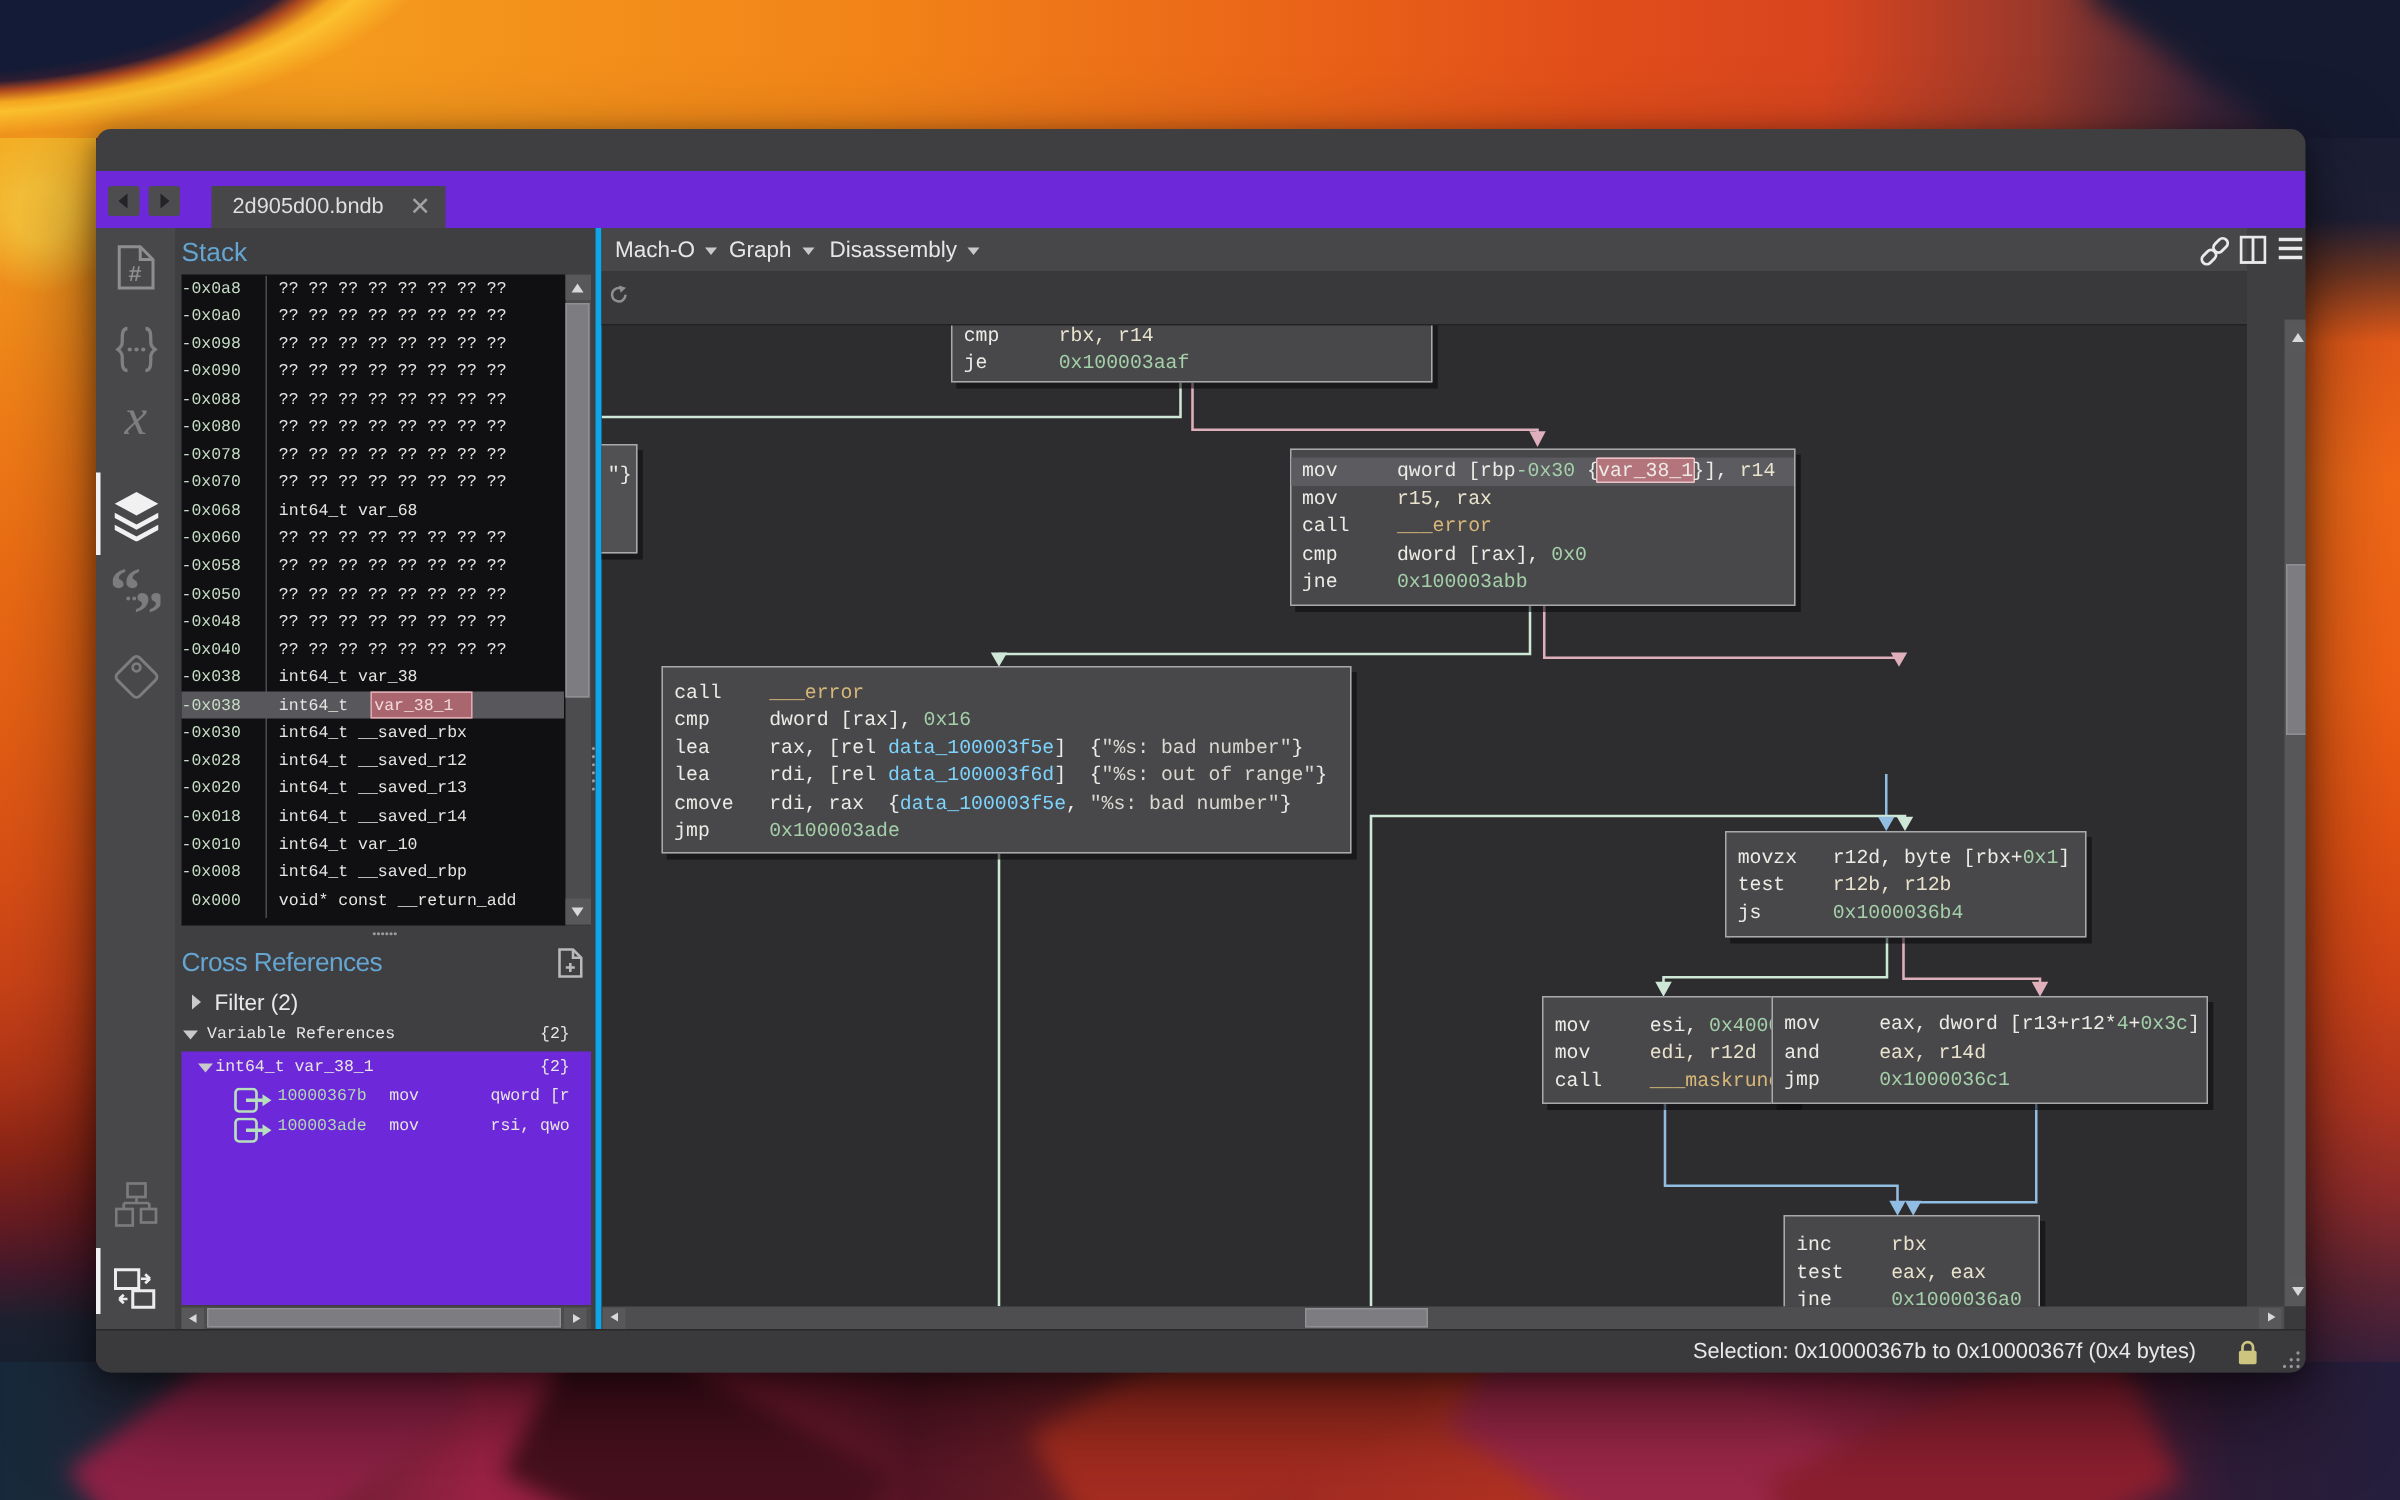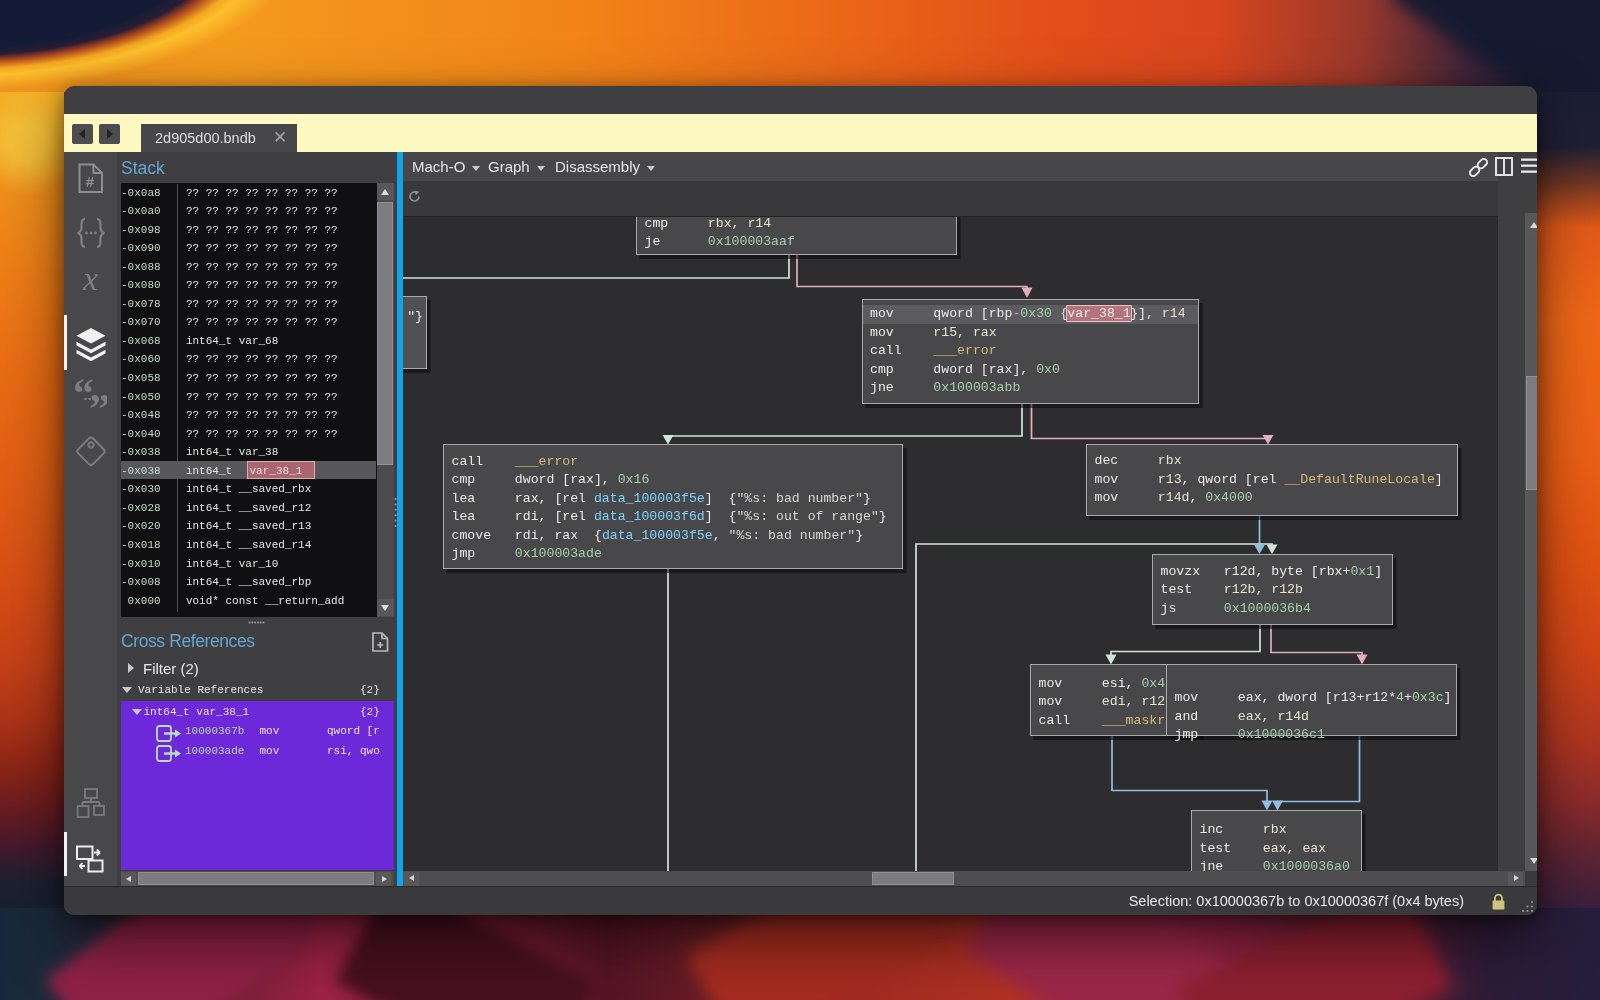--- a/index.html
+++ b/index.html
@@ -8,21 +8,21 @@
 #wall div{position:absolute}
 #win{position:absolute;left:64px;top:86px;width:1473px;height:829px;
  border-radius:10px;overflow:hidden;background:#3f3f42;
  box-shadow:0 24px 60px rgba(0,0,0,.55), 0 4px 18px rgba(0,0,0,.4)}
 
 #titlebar{position:absolute;left:0;top:0;width:100%;height:28px;background:#2c2b31;
  border-bottom:1px solid #242329}
 .tl{position:absolute;top:9px;width:12.5px;height:12.5px;border-radius:50%}
 #title{position:absolute;top:6px;left:745px;transform:translateX(-50%);
  font-size:14.3px;font-weight:700;color:#c6c6c8;white-space:nowrap;letter-spacing:.2px}
-#tabbar{position:absolute;left:0;top:28px;width:100%;height:38px;background:#fef9c3}
+#tabbar{position:absolute;left:0;top:28px;width:100%;height:38px;background:#6d28d9}
 .navbtn{position:absolute;top:10px;width:21px;height:20px;background:#4d4d50;border-radius:2px}
 .navbtn:after{content:"";position:absolute;top:4.5px;border-top:5.5px solid transparent;
  border-bottom:5.5px solid transparent}
 #nav1:after{left:7px;border-right:6px solid #242428}
 #nav2:after{left:8px;border-left:6px solid #242428}
 #tab{position:absolute;left:77px;top:10px;width:156px;height:28px;background:#47474a;
  color:#dededf;font-size:14.5px;line-height:28px}
 #tab span{margin-left:14px}
 #tabx{position:absolute;right:9px;top:6px;width:15px;height:15px;color:#a2a2a4;font-size:17px;line-height:15px}
 
@@ -43,21 +43,21 @@
  background:#aa666f;border:1.5px solid #ddacb3}
 .sb{background:#4c4c4e}
 .sbh{position:absolute;background:#7d7d81;border:1px solid #909094}
 .sbtn{position:absolute;background:#58585b}
 .tri{position:absolute;width:0;height:0}
 #xlist{position:absolute;left:3.5px;top:548.5px;width:273px;height:169px;background:#6d28d9}
 .xrow{position:absolute;height:20px;line-height:20px;color:#e6e6e4}
 .grn{color:#b2d8b4}
 .xicon{position:absolute}
 
-#gcol{position:absolute;left:333px;top:66px;width:1101px;height:734px;background:#2d2d2f;border-left:6px solid #0ea5e9}
+#gcol{position:absolute;left:333px;top:66px;width:1101px;height:734px;background:#2d2d2f;border-left:4px solid #0ea5e9}
 #toolbar{position:absolute;left:0;top:0;width:100%;height:28.5px;background:#47474a;
  color:#e6e6e7;font-size:15px}
 .tbi{position:absolute;top:6px;white-space:nowrap}
 .dar{display:inline-block;width:0;height:0;border-left:4.5px solid transparent;
  border-right:4.5px solid transparent;border-top:5px solid #c9c9cb;vertical-align:middle;margin-left:7px}
 #sigbar{position:absolute;left:0;top:28.5px;width:100%;height:35px;background:#39393b;z-index:2}
 #sig{position:absolute;left:28px;top:8px;font-family:"Liberation Mono",monospace;
  font-size:17.55px;font-weight:700;white-space:pre}
 #sigsep{position:absolute;left:0;top:63.5px;width:100%;height:1.5px;background:#232325;z-index:3}
 #gview{position:absolute;left:0;top:61px;width:1122px;height:658px;overflow:hidden}
@@ -333,36 +333,31 @@
           <div class="gr"><span class="w">jne     </span><span class="g">0x100003abb</span></div>
         </div>
 <div class="blk" style="left:40px;top:231px;width:460px;height:125px;padding-top:7.5px">
           <div class="gr"><span class="w">call    </span><span class="o">___error</span></div>
           <div class="gr"><span class="w">cmp     dword [rax], </span><span class="g">0x16</span></div>
           <div class="gr"><span class="w">lea     rax, [rel </span><span class="t">data_100003f5e</span><span class="w">]  {</span><span class="s">"%s: bad number"</span><span class="w">}</span></div>
           <div class="gr"><span class="w">lea     rdi, [rel </span><span class="t">data_100003f6d</span><span class="w">]  {</span><span class="s">"%s: out of range"</span><span class="w">}</span></div>
           <div class="gr"><span class="w">cmove   rdi, rax  {</span><span class="t">data_100003f5e</span><span class="w">, </span><span class="s">"%s: bad number"</span><span class="w">}</span></div>
           <div class="gr"><span class="w">jmp     </span><span class="g">0x100003ade</span></div>
         </div>
-<div class="blk" style="left:683px;top:231px;width:372px;height:72px;padding-top:7px">
-          <div class="gr"><span class="w">dec     </span><span class="rg">rbx</span></div>
-          <div class="gr"><span class="w">mov     </span><span class="rg">r13</span><span class="w">, qword [rel </span><span class="o">__DefaultRuneLocale</span><span class="w">]</span></div>
-          <div class="gr"><span class="w">mov     </span><span class="rg">r14d</span><span class="w">, </span><span class="g">0x4000</span></div>
-        </div>
 <div class="blk" style="left:749px;top:340.5px;width:241px;height:71.5px;padding-top:8px">
           <div class="gr"><span class="w">movzx   r12d, byte [rbx+</span><span class="g">0x1</span><span class="w">]</span></div>
           <div class="gr"><span class="w">test    </span><span class="rg">r12b, r12b</span></div>
           <div class="gr"><span class="w">js      </span><span class="g">0x1000036b4</span></div>
         </div>
 <div class="blk" style="left:627px;top:451px;width:170px;height:72px;padding-top:9.5px">
           <div class="gr"><span class="w">mov     esi, </span><span class="g">0x4000</span></div>
           <div class="gr"><span class="w">mov     </span><span class="rg">edi, r12d</span></div>
           <div class="gr"><span class="w">call    </span><span class="o">___maskrune</span></div>
         </div>
-<div class="blk" style="left:763px;top:451px;width:291px;height:72px;padding-top:24px">
+<div class="blk" style="left:780px;top:451px;width:291px;height:72px;padding-top:9px">
           <div class="gr"><span class="w">mov     eax, dword [r13+r12*</span><span class="g">4</span><span class="w">+</span><span class="g">0x3c</span><span class="w">]</span></div>
           <div class="gr"><span class="w">and     </span><span class="rg">eax, r14d</span></div>
           <div class="gr"><span class="w">jmp     </span><span class="g">0x1000036c1</span></div>
         </div>
 <div class="blk" style="left:788px;top:597px;width:171px;height:80px;padding-top:10px">
           <div class="gr"><span class="w">inc     </span><span class="rg">rbx</span></div>
           <div class="gr"><span class="w">test    </span><span class="rg">eax, eax</span></div>
           <div class="gr"><span class="w">jne     </span><span class="g">0x1000036a0</span></div>
         </div>
 </div>

